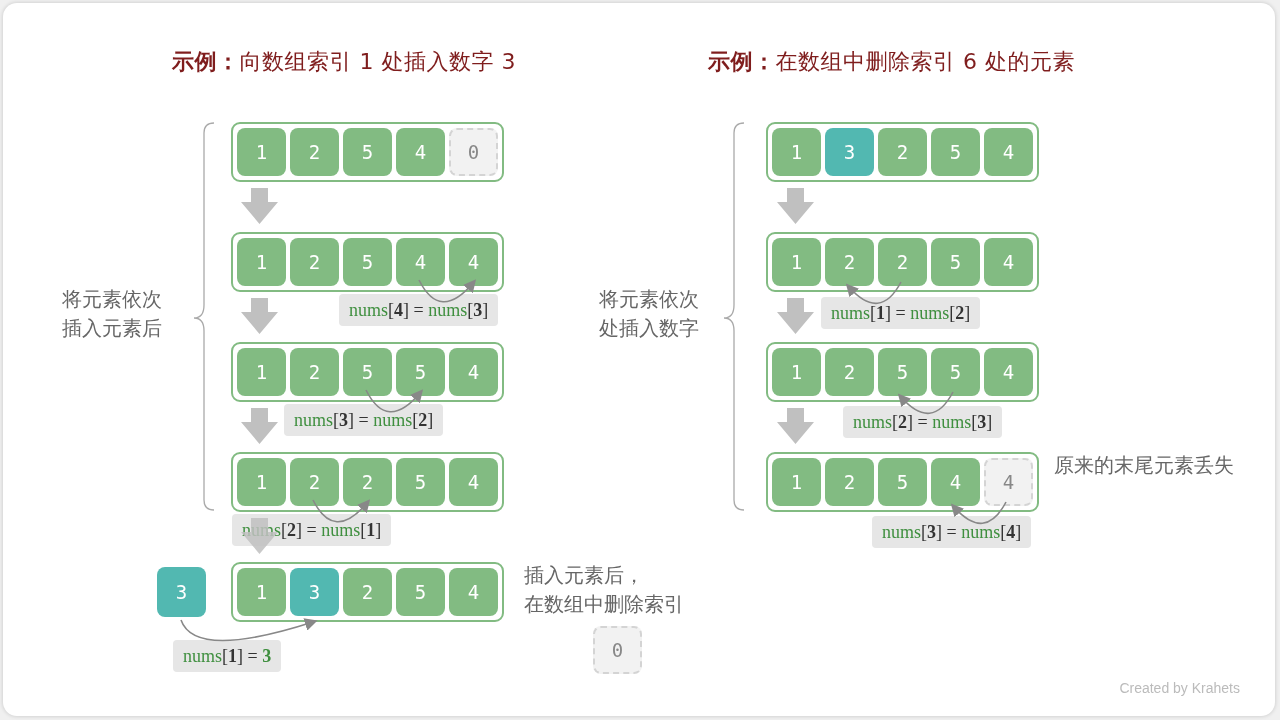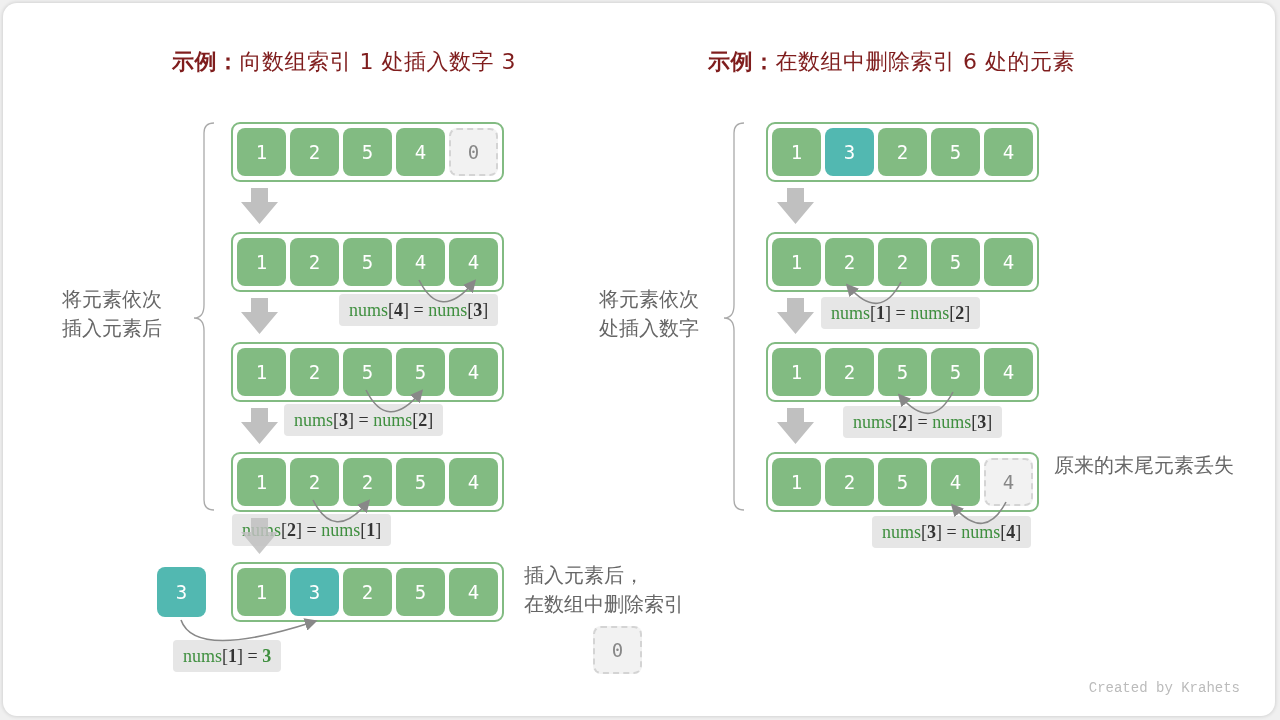--- a/index.html
+++ b/index.html
@@ -12,21 +12,21 @@
   .cell.teal{background:#52b8b1;}
   .cell.empty{background:#f2f2f2;border:2px dashed #d4d4d4;color:#888;width:45px;height:44px;}
   .single{position:absolute;width:49px;height:50px;border-radius:8px;display:flex;align-items:center;justify-content:center;font-family:"DejaVu Sans Mono",monospace;font-size:19px;}
   .single.teal{background:#52b8b1;color:#fff;}
   .single.empty{background:#f2f2f2;border:2px dashed #d4d4d4;color:#888;width:45px;height:44px;}
   .code{position:absolute;height:32px;background:#e6e6e6;border-radius:4px;display:flex;align-items:center;padding:0 10px;font-family:Liberation Serif, serif;font-size:18px;white-space:pre;color:#333;}
   .code .g{color:#3f8f3f;}
   .code .k{color:#333;font-weight:bold;}
   .code .gb{color:#3f8f3f;font-weight:bold;}
   .note{position:absolute;font-size:20px;color:#666;line-height:29px;white-space:nowrap;}
-  .credit{position:absolute;right:40px;bottom:24px;font-family:Liberation Mono, monospace;font-size:14px;color:#bbb;}
+  .credit{position:absolute;right:40px;bottom:24px;font-family:Liberation Sans, sans-serif;font-size:14px;color:#bbb;}
   svg.overlay{position:absolute;left:0;top:0;pointer-events:none;}
 </style>
 </head>
 <body>
 
 <div class="card"></div>
 
 <div class="title" style="left:172px;top:47px;"><b>示例：</b><span>向数组索引 1 处插入数字 3</span></div>
 <div class="title" style="left:708px;top:47px;"><b>示例：</b><span>在数组中删除索引 6 处的元素</span></div>
 

